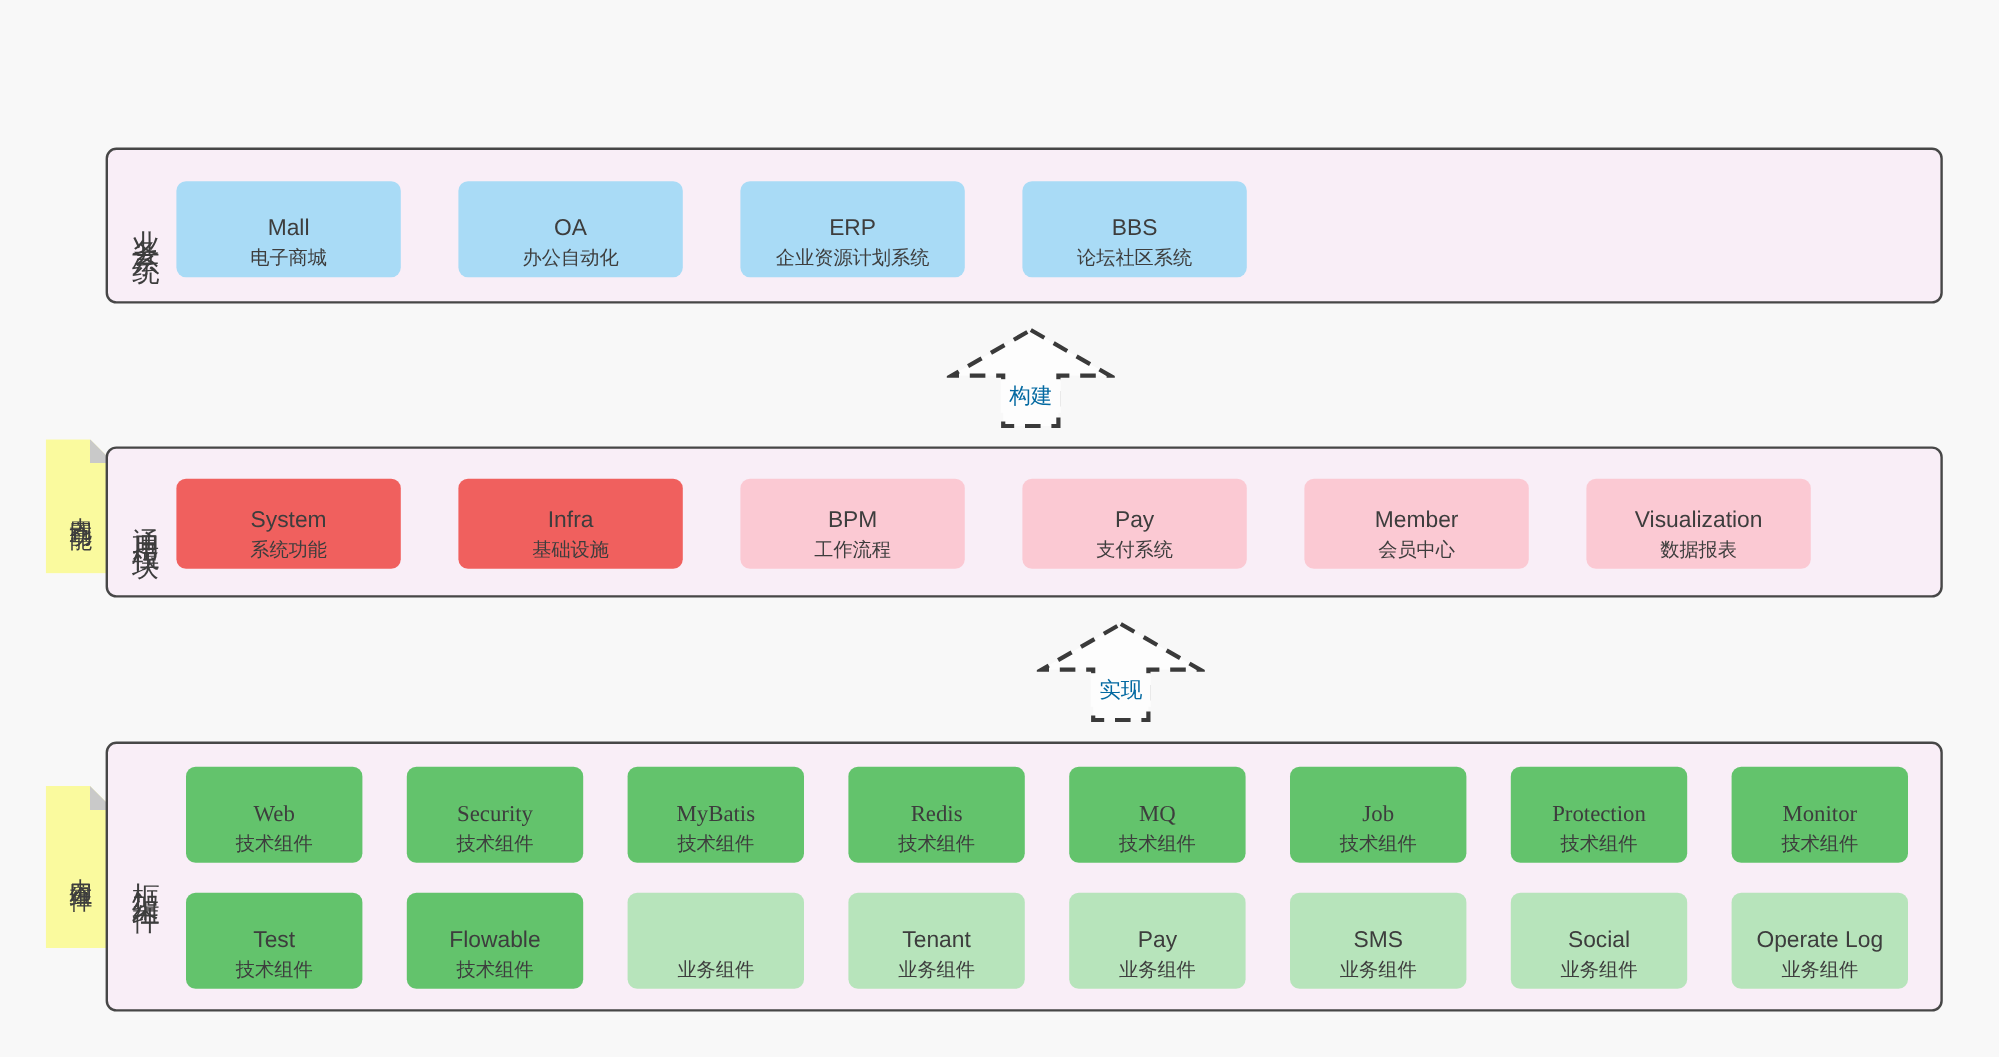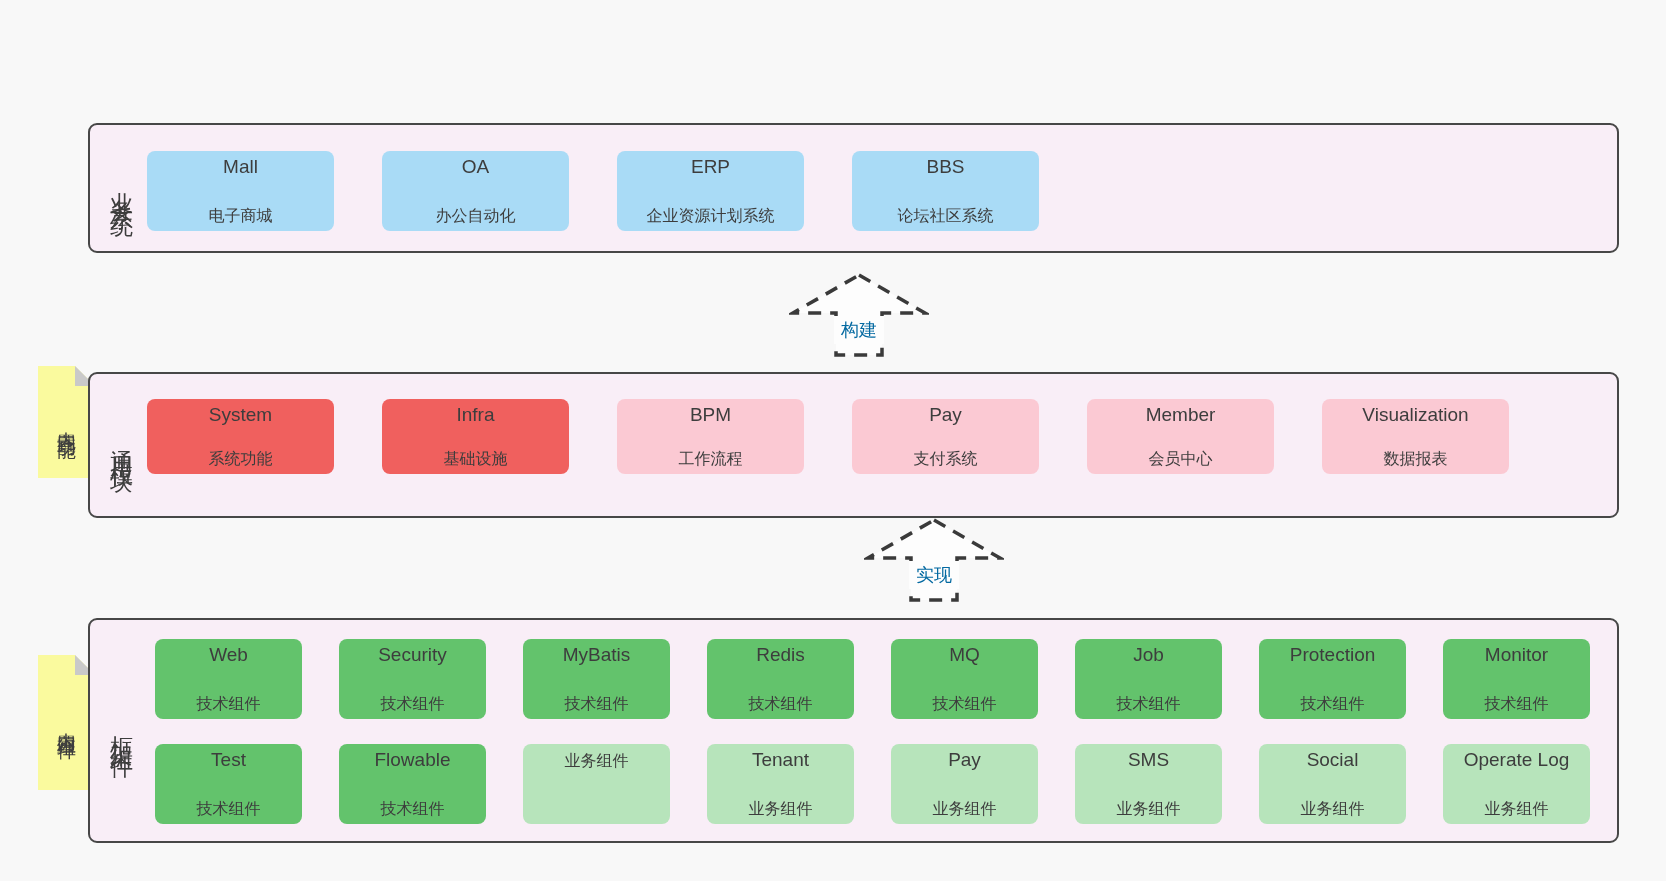--- a/index.html
+++ b/index.html
@@ -6,38 +6,38 @@
   body {
     width:1666px; height:881px; position:relative; overflow:hidden;
     background:#f8f8f8; color:#3d3d3d;
     font-family:"Liberation Sans", sans-serif;
   }
   .panel {
     position:absolute; left:88px; width:1531px; box-sizing:border-box;
     background:#f9eef7; border:2px solid #474747; border-radius:9px; z-index:2;
   }
   #panel-business  { top:123px; height:130px; }
-  #panel-modules   { top:372px; height:146px; }
+  #panel-modules   { top:372px; height:126px; }
   #panel-framework { top:618px; height:225px; }
 
   .side-label {
     position:absolute; left:17px; top:50%; transform:translateY(-50%);
     writing-mode:vertical-rl; text-orientation:upright;
     font-size:23px; letter-spacing:7px; color:#3d3d3d; white-space:nowrap;
   }
 
   .boxes { position:absolute; display:flex; }
   #boxes-business { left:57px; top:26px; gap:48px; }
   #boxes-modules  { left:57px; top:25px; gap:48px; }
-  #boxes-framework-row1 { left:65px; top:19px;  gap:37px; }
+  #boxes-framework-row1 { left:65px; top:19px;  gap:37px;font-family:Liberation Serif, serif; }
   #boxes-framework-row2 { left:65px; top:124px; gap:37px; }
 
   .box {
     border-radius:8px; display:flex; flex-direction:column;
-    justify-content:space-between; align-items:center; text-align:center;
+    justify-content:flex-end; align-items:center; text-align:center;
     padding:4px 6px; box-sizing:border-box; line-height:1.3;
   }
   #boxes-business .box, #boxes-modules .box { width:187px; }
   #boxes-business .box { height:80px; }
   #boxes-modules  .box { height:75px; }
   #boxes-framework-row1 .box, #boxes-framework-row2 .box { width:147px; height:80px; }
 
   .box .en { font-size:19px; }
   .box .cn { font-size:16px; margin-top:3px; }
 

